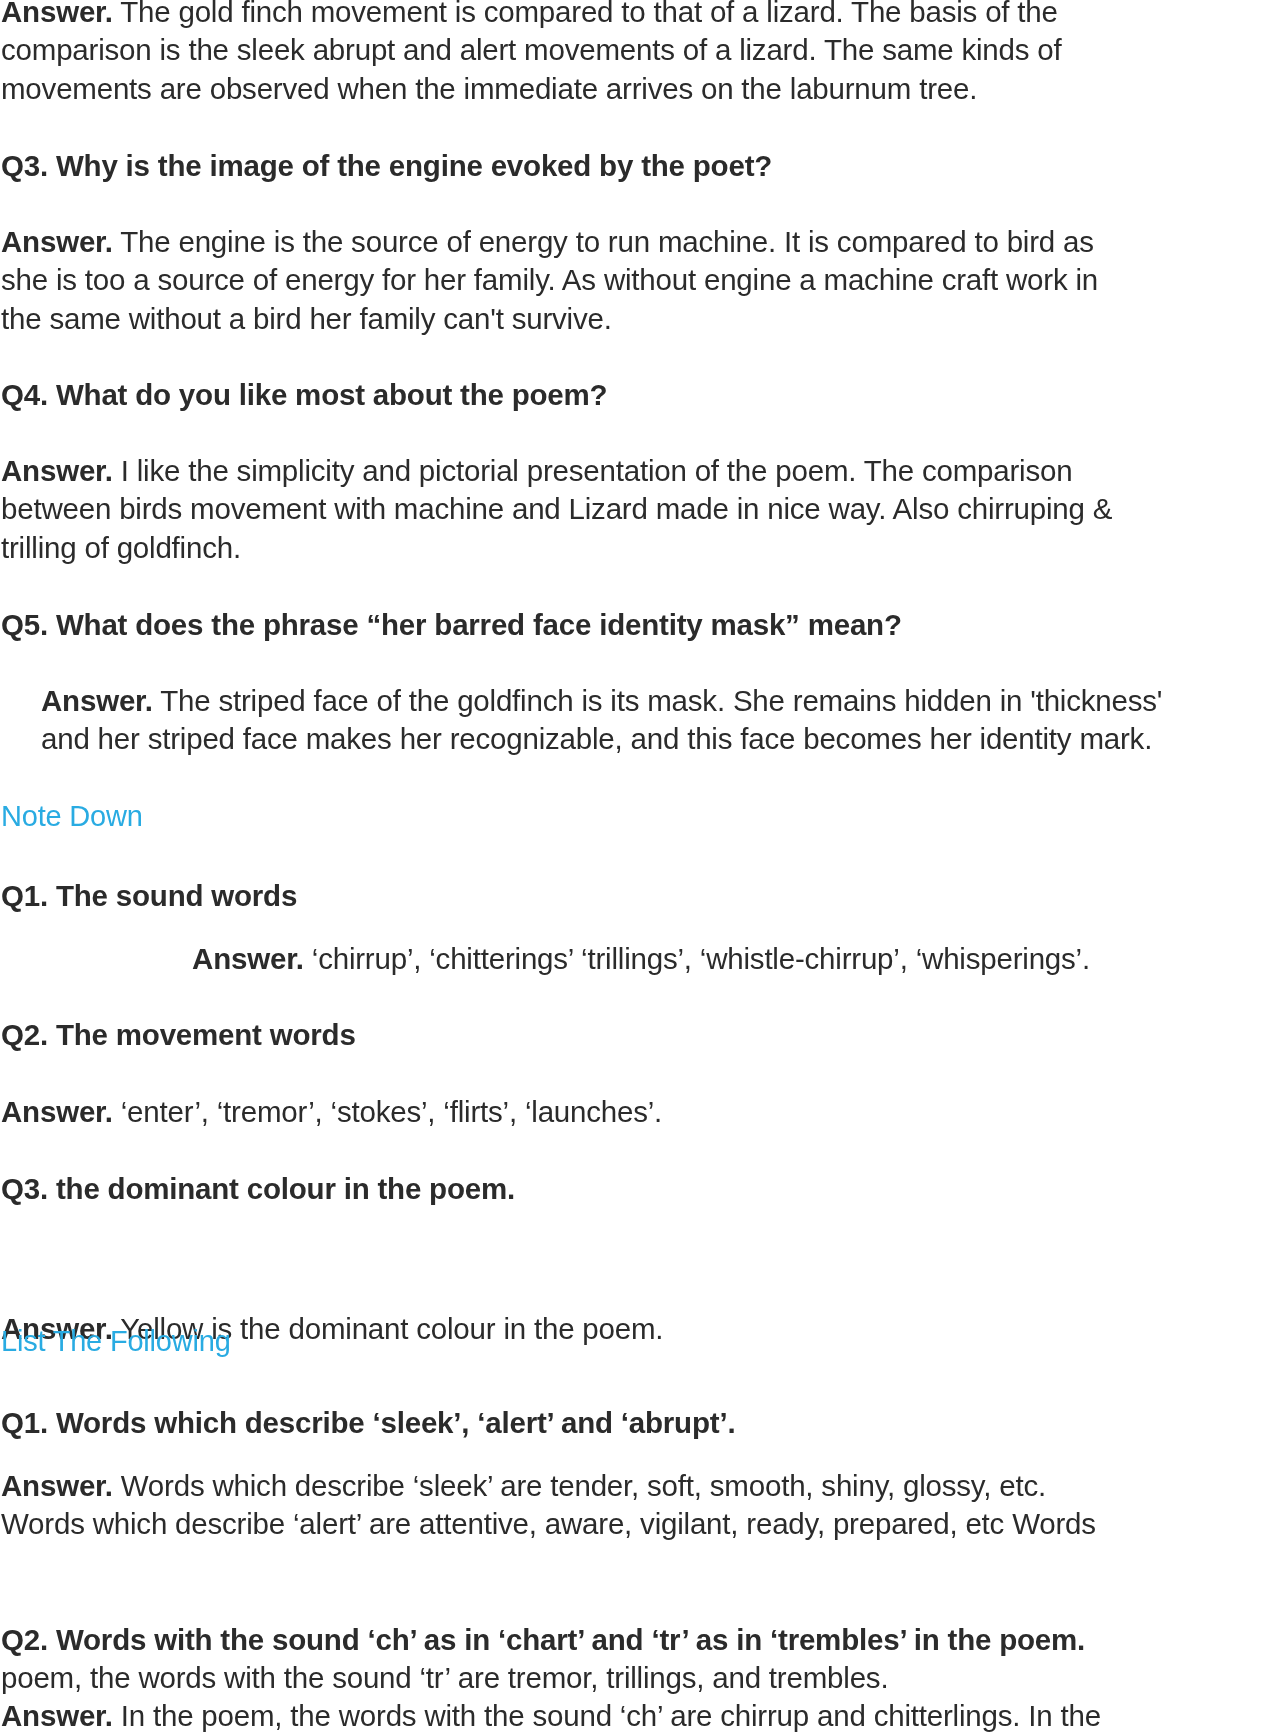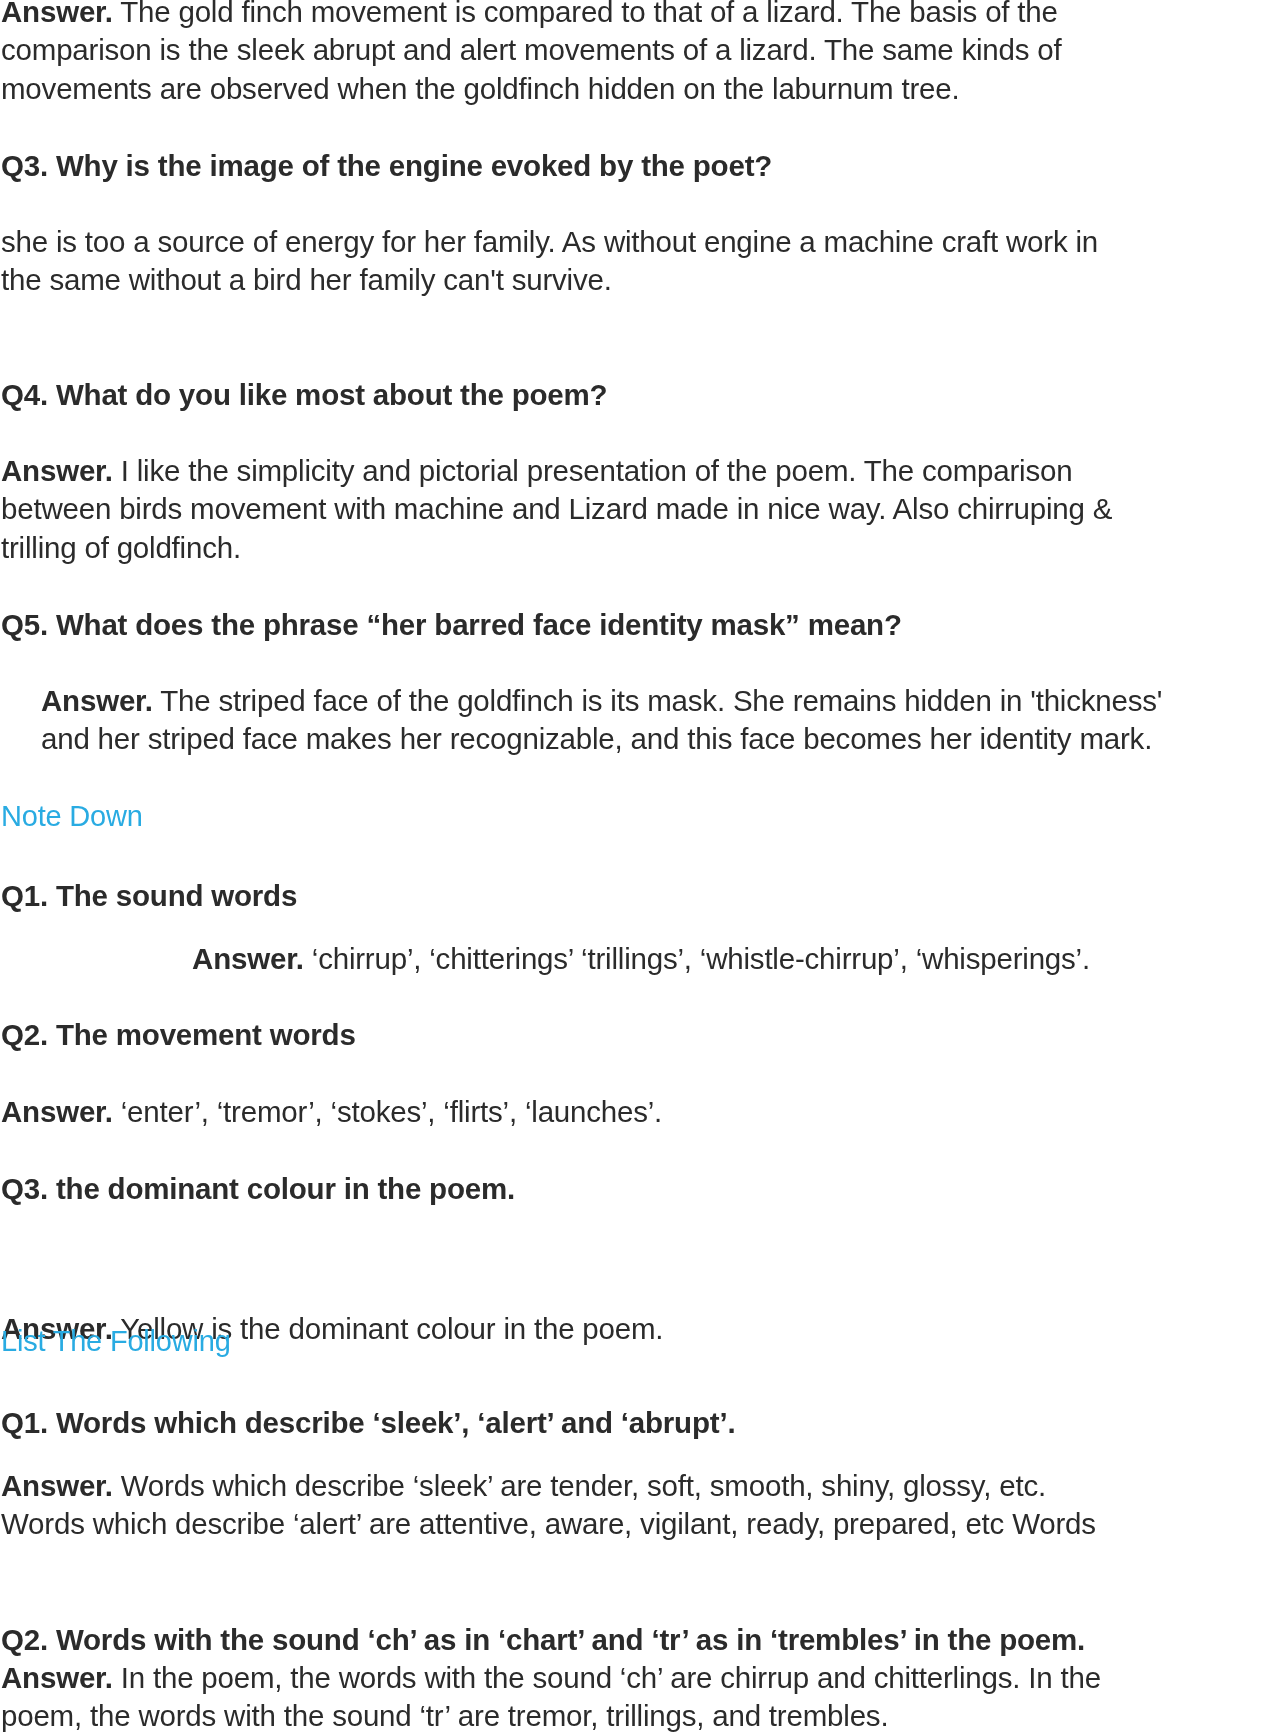--- a/index.html
+++ b/index.html
@@ -12,26 +12,27 @@
   .h { color: #29abe2; font-weight: normal; font-size: 29px; }
   .lbl { font-weight: bold; }
   .line { display: block; white-space: nowrap; }
 </style>
 </head>
 <body>
 
 <div class="blk" style="top:-7px;">
   <span class="line"><span class="lbl">Answer.</span> <span>The gold finch movement is compared to that of a lizard. The basis of the</span></span>
   <span class="line">comparison is the sleek abrupt and alert movements of a lizard. The same kinds of</span>
-  <span class="line">movements are observed when the goldfinch hidden on the laburnum tree.</span>
+  <span class="line">movements are observed when the immediate arrives on the laburnum tree.</span>
 </div>
 
 <div class="blk q" style="top:147px;">Q3. Why is the image of the engine evoked by the poet?</div>
 
 <div class="blk" style="top:223px;">
+  <span class="line"><span class="lbl">Answer.</span> <span>The engine is the source of energy to run machine. It is compared to bird as</span></span>
   <span class="line">she is too a source of energy for her family. As without engine a machine craft work in</span>
   <span class="line">the same without a bird her family can't survive.</span>
 </div>
 
 <div class="blk q" style="top:376px;">Q4. What do you like most about the poem?</div>
 
 <div class="blk" style="top:452px;">
   <span class="line"><span class="lbl">Answer.</span> <span>I like the simplicity and pictorial presentation of the poem. The comparison</span></span>
   <span class="line">between birds movement with machine and Lizard made in nice way. Also chirruping &amp;</span>
   <span class="line">trilling of goldfinch.</span>
@@ -69,15 +70,15 @@
 <div class="blk q" style="top:1404px;">Q1. Words which describe ‘sleek’, ‘alert’ and ‘abrupt’.</div>
 
 <div class="blk" style="top:1467px;">
   <span class="line"><span class="lbl">Answer.</span> <span>Words which describe ‘sleek’ are tender, soft, smooth, shiny, glossy, etc.</span></span>
   <span class="line">Words which describe ‘alert’ are attentive, aware, vigilant, ready, prepared, etc Words</span>
 </div>
 
 <div class="blk q" style="top:1621px;">Q2. Words with the sound ‘ch’ as in ‘chart’ and ‘tr’ as in ‘trembles’ in the poem.</div>
 
 <div class="blk" style="top:1659px;">
+  <span class="line">poem, the words with the sound ‘tr’ are tremor, trillings, and trembles.</span>
   <span class="line"><span class="lbl">Answer.</span> <span>In the poem, the words with the sound ‘ch’ are chirrup and chitterlings. In the</span></span>
-  <span class="line">poem, the words with the sound ‘tr’ are tremor, trillings, and trembles.</span>
 </div>
 
 </body></html>

